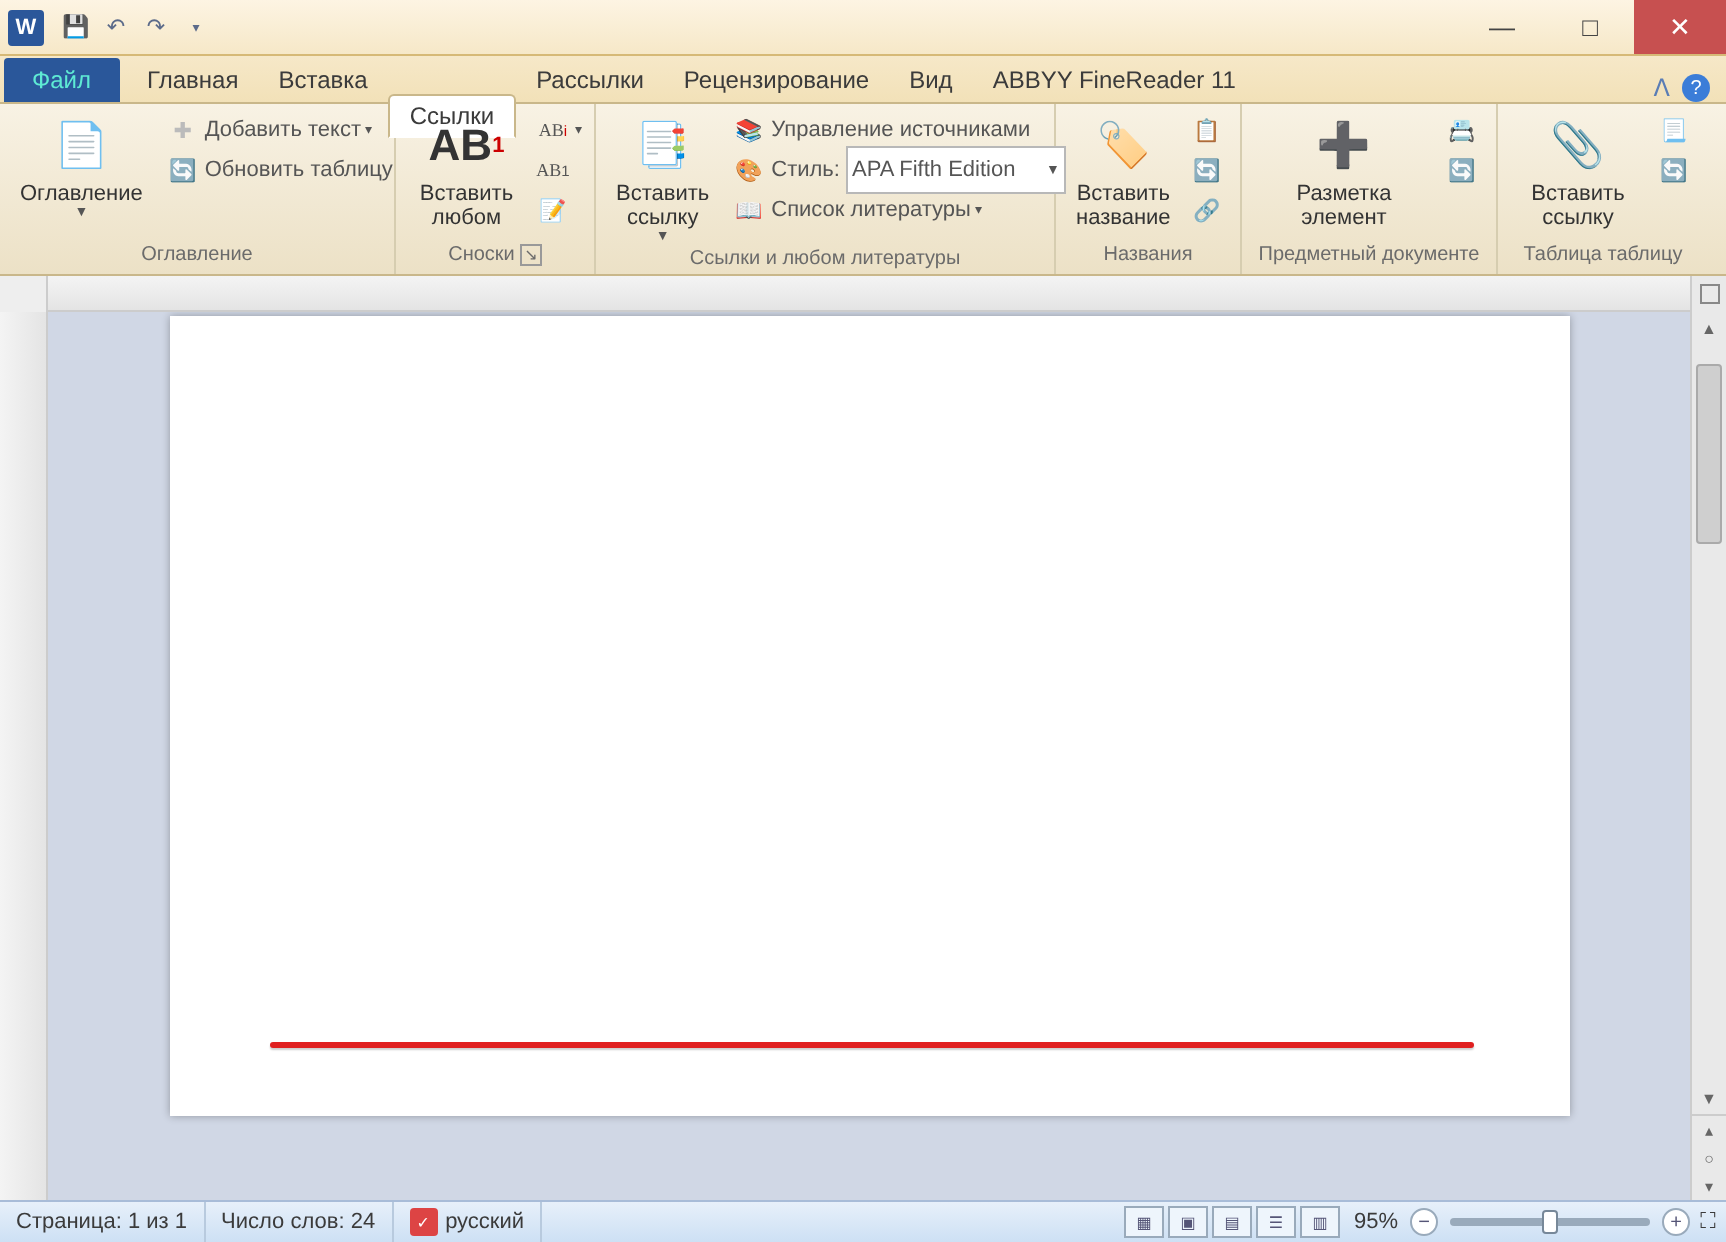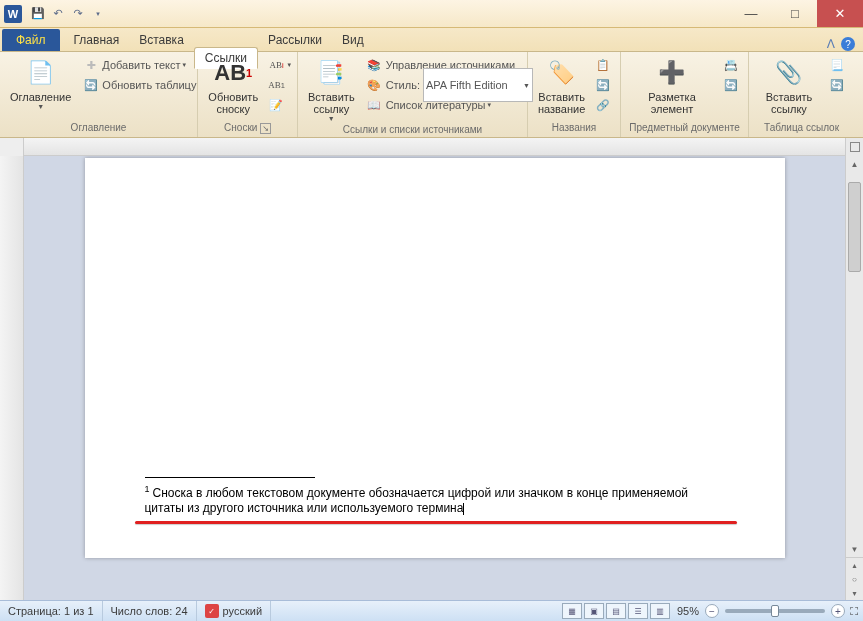--- a/index.html
+++ b/index.html
@@ -12,39 +12,39 @@
   .titlebar .qat .qat-btn { width: 18px; height: 18px; margin: 0 1px; display: flex; align-items: center; justify-content: center; color: #5c6b8a; font-size: 11px; cursor: pointer; }
   .titlebar .title { position: absolute; left: 0; right: 0; text-align: center; font-size: 12px; color: #555; pointer-events: none; }
   .titlebar .winctl { margin-left: auto; display: flex; height: 100%; }
   .titlebar .winctl div { width: 44px; display: flex; align-items: center; justify-content: center; font-size: 13px; cursor: pointer; }
   .titlebar .winctl .min { color: #444; }
   .titlebar .winctl .max { color: #444; }
   .titlebar .winctl .close { background: #c75050; color: #fff; width: 46px; }
 
   
   .tabstrip { height: 24px; background: linear-gradient(#f6e8c8,#f2e1b8); display: flex; align-items: flex-end; padding: 0 2px; border-bottom: 1px solid #c9b78a; position: relative; }
-  .tab-file { background: #2a579a; color: #fde047; height: 22px; padding: 0 14px; display: flex; align-items: center; font-size: 12px; border-radius: 2px 2px 0 0; margin-right: 4px; cursor: pointer; }
+  .tab-file { background: #2a579a; color: #5eead4; height: 22px; padding: 0 14px; display: flex; align-items: center; font-size: 12px; border-radius: 2px 2px 0 0; margin-right: 4px; cursor: pointer; }
   .tab { height: 22px; padding: 0 10px; display: flex; align-items: center; font-size: 12px; color: #3b3b3b; cursor: pointer; }
   .tab.active { background: #fff; border: 1px solid #c9b78a; border-bottom: 1px solid #fff; border-radius: 3px 3px 0 0; position: relative; top: 18px; }
   .tabstrip .right { margin-left: auto; display: flex; align-items: center; padding-right: 6px; gap: 6px; color: #3066b0; }
   .tabstrip .right span { cursor: pointer; font-size: 12px; }
 
   
   .ribbon { height: 86px; background: linear-gradient(#f8f2e4,#ece1c6); border-bottom: 1px solid #c9b78a; display: flex; }
   .group { border-right: 1px solid #d6cdb0; display: flex; flex-direction: column; }
   .group .body { flex: 1; display: flex; align-items: flex-start; padding: 3px 4px 0 4px; }
   .group .label { height: 15px; text-align: center; font-size: 10px; color: #6b6b6b; padding-bottom: 1px; }
   .big-btn { display: flex; flex-direction: column; align-items: center; padding: 2px 6px; cursor: pointer; border-radius: 3px; }
   .big-btn .bicon { width: 32px; height: 32px; display: flex; align-items: center; justify-content: center; font-size: 22px; color: #4a6da7; }
   .big-btn .blabel { font-size: 11px; color: #333; text-align: center; line-height: 12px; margin-top: 2px; }
   .big-btn .barrow { font-size: 7px; color: #555; }
   .mini-row { display: flex; align-items: center; font-size: 11px; color: #555; padding: 1px 2px; height: 20px; cursor: pointer; white-space: nowrap; }
   .mini-row .micon { width: 16px; height: 16px; margin-right: 3px; display: flex; align-items: center; justify-content: center; font-size: 11px; }
   .mini-col { display: flex; flex-direction: column; }
-  .style-select { border: 1px solid #b8b8b8; background: #fff; height: 34px; font-size: 11px; padding: 0 2px; display: flex; align-items: center; min-width: 110px; cursor: pointer; }
+  .style-select { border: 1px solid #b8b8b8; background: #fff; height: 24px; font-size: 11px; padding: 0 2px; display: flex; align-items: center; min-width: 110px; cursor: pointer; }
   .style-select .sarrow { margin-left: auto; font-size: 7px; color: #555; padding-left: 4px; }
   .disabled { color: #aaa !important; }
   .disabled .bicon, .disabled .micon { color: #bbb !important; }
 
   
   .ruler-area { display: flex; height: 18px; background: #e8e8e8; }
   .ruler-corner { width: 24px; border-right: 1px solid #ccc; background: #eee; }
   .ruler { flex: 1; background: linear-gradient(#f4f4f4,#e4e4e4); border-bottom: 1px solid #ccc; position: relative; }
   .ruler-v { width: 24px; background: linear-gradient(90deg,#f4f4f4,#e4e4e4); border-right: 1px solid #ccc; }
 
@@ -93,21 +93,23 @@
     <div class="close">✕</div>
   </div>
 </div>
 
 <div class="tabstrip">
   <div class="tab-file">Файл</div>
   <div class="tab">Главная</div>
   <div class="tab">Вставка</div>
   <div class="tab active">Ссылки</div>
   <div class="tab">Рассылки</div>
+  <div class="tab">Рецензирование</div>
   <div class="tab">Вид</div>
+  <div class="tab">ABBYY FineReader 11</div>
   <div class="right">
     <span style="color:#5a7db5;">ᐱ</span>
     <span style="background:#3b7dd8;color:#fff;border-radius:50%;width:14px;height:14px;display:inline-flex;align-items:center;justify-content:center;font-size:10px;">?</span>
   </div>
 </div>
 
 <div class="ribbon">
 
   <div class="group" style="width:198px;">
     <div class="body">
@@ -131,21 +133,21 @@
     <div class="label">Оглавление</div>
   </div>
 
   <div class="group" style="width:100px;">
     <div class="body">
       <div class="big-btn">
         <div class="bicon" style="font-family:serif;font-weight:bold;color:#333;position:relative;">
             <span>AB</span>
             <sup style="color:#c00;font-size:11px;">1</sup>
           </div>
-        <div class="blabel">Обновить сноску</div>
+        <div class="blabel">Вставить любом</div>
       </div>
       <div class="mini-col" style="margin-left:2px;">
         <div class="mini-row">
             <span class="micon" style="font-family:serif;font-size:9px;">AB<sup style="color:#c00;">i</sup></span>
             <span style="font-size:7px;">▾</span>
           </div>
         <div class="mini-row">
             <span class="micon" style="font-family:serif;font-size:9px;">AB<sup>1</sup></span>
           </div>
         <div class="mini-row">
@@ -176,21 +178,21 @@
               <span class="sarrow">▼</span>
             </div>
         </div>
         <div class="mini-row">
             <span class="micon">📖</span>
             <span>Список литературы</span> 
             <span style="font-size:7px;margin-left:2px;">▾</span>
           </div>
       </div>
     </div>
-    <div class="label">Ссылки и списки источниками</div>
+    <div class="label">Ссылки и любом литературы</div>
   </div>
 
   <div class="group" style="width:93px;">
     <div class="body">
       <div class="big-btn disabled">
         <div class="bicon">🏷️</div>
         <div class="blabel">Вставить название</div>
       </div>
       <div class="mini-col" style="margin-left:2px;">
         <div class="mini-row">
@@ -233,44 +235,37 @@
       </div>
       <div class="mini-col" style="margin-left:2px;">
         <div class="mini-row">
             <span class="micon">📃</span>
           </div>
         <div class="mini-row disabled">
             <span class="micon">🔄</span>
           </div>
       </div>
     </div>
-    <div class="label">Таблица ссылок</div>
+    <div class="label">Таблица таблицу</div>
   </div>
 
 </div>
 
 <div class="ruler-area">
   <div class="ruler-corner"></div>
   <div class="ruler"></div>
   <div style="width:18px;background:#e9e9e9;border-left:1px solid #ccc;display:flex;align-items:center;justify-content:center;">
     <div style="width:10px;height:10px;border:1px solid #888;"></div>
   </div>
 </div>
 
 <div class="workspace">
   <div class="ruler-v"></div>
   <div class="doc-scroll">
     <div class="page">
-      <div class="footnote-area">
-        <div class="footnote-sep"></div>
-        <div class="footnote-text">
-          <sup>1</sup>
-          <span>Сноска в любом текстовом документе обозначается цифрой или значком в конце применяемой цитаты из другого источника или используемого термина</span><span class="cursor-caret"></span>
-        </div>
-      </div>
       <div class="underline-red"></div>
     </div>
   </div>
   <div class="scroll-v">
     <div class="sbtn">▲</div>
     <div class="track">
       <div class="thumb"></div>
     </div>
     <div class="sbtn">▼</div>
     <div class="navbtns">

